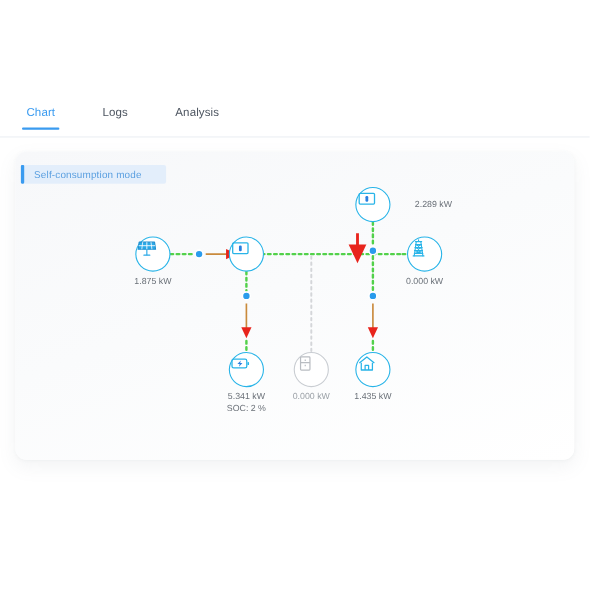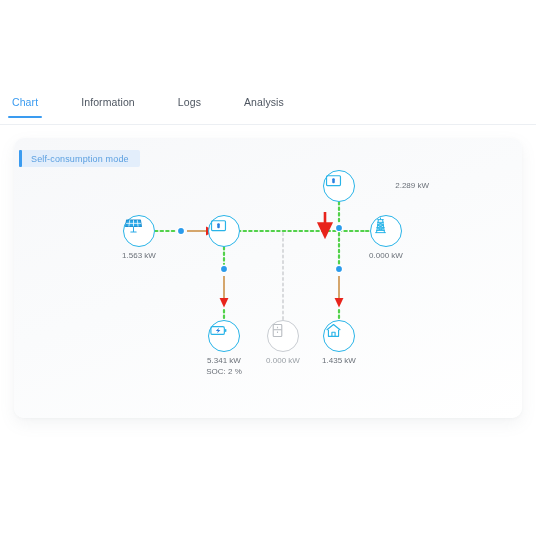--- a/index.html
+++ b/index.html
@@ -22,21 +22,21 @@
     top: 92px;
     width: 536px;
     height: 33px;
     border-bottom: 1px solid #eceff3;
     box-sizing: border-box;
   }
   .tabs {
     display: flex;
     align-items: flex-start;
     height: 100%;
-    padding-left: 12px;
+    padding-left: 24px;
     box-sizing: border-box;
   }
   .tab {
     position: relative;
     font-size: 10.5px;
     color: #4d5560;
     padding: 4px 0 9px 0;
     margin-right: 43px;
     white-space: nowrap;
     cursor: pointer;
@@ -72,21 +72,21 @@
   
   .mode-badge {
     position: absolute;
     left: 5px;
     top: 12px;
     height: 17px;
     display: flex;
     align-items: center;
     background: #e3eefb;
     border-radius: 2px;
-    padding-right: 11px;
+    padding-right: 22px;
     cursor: pointer;
   }
   .mode-badge .bar {
     width: 3px;
     height: 17px;
     background: #3a9bf0;
     border-radius: 1px;
     margin-right: 9px;
   }
   .mode-badge .txt {
@@ -136,42 +136,39 @@
     position: absolute;
     left: -46px;
     top: 19px;
     width: 92px;
     text-align: center;
   }
   .node.side-label .labels {
     left: 20px;
     top: -6px;
     width: 70px;
-    text-align: right;
+    text-align: center;
   }
   .node .labels div {
     font-size: 8px;
     color: #6a7078;
     line-height: 11px;
     white-space: nowrap;
   }
   .node.inactive .labels div {
     color: #9aa0a6;
   }
 </style>
 </head>
 <body>
 
 <div class="tabbar">
   <div class="tabs">
     <div class="tab active">
       <span>Chart</span>
-    </div>
-    <div class="tab">
-      <span>Information</span>
     </div>
     <div class="tab">
       <span>Logs</span>
     </div>
     <div class="tab">
       <span>Analysis</span>
     </div>
   </div>
 </div>
 
@@ -229,21 +226,21 @@
             <path d="M12 5.2 V13.4" stroke="#ffffff" stroke-width="1"></path>
             <path d="M2.6 9.3 H21.4" stroke="#ffffff" stroke-width="1"></path>
             <path d="M7.2 5.2 L6.2 13.4 M16.8 5.2 L17.8 13.4" stroke="#ffffff" stroke-width="0.9"></path>
             <path d="M12 13.4 V17.6" stroke="#2aa9e8"></path>
             <path d="M8.6 20.2 H15.4" stroke="#2aa9e8" stroke-linecap="round"></path>
             <path d="M12 17.6 V20.2" stroke="#2aa9e8"></path>
           </g>
         </svg>
       </div>
       <div class="labels">
-        <div>1.563 kW</div>
+        <div>1.875 kW</div>
       </div>
     </div>
 
     <div class="node" style="left:210px; top:93px;">
       <div class="circle">
         <svg width="19" height="19" viewBox="0 0 24 24">
           <rect x="3.2" y="6" width="17.6" height="12.4" rx="1.2" fill="none" stroke="#29b4e8" stroke-width="1.5"></rect>
           <rect x="10.4" y="9" width="3.2" height="6.6" rx="1.4" fill="#2a7fe0"></rect>
         </svg>
       </div>

